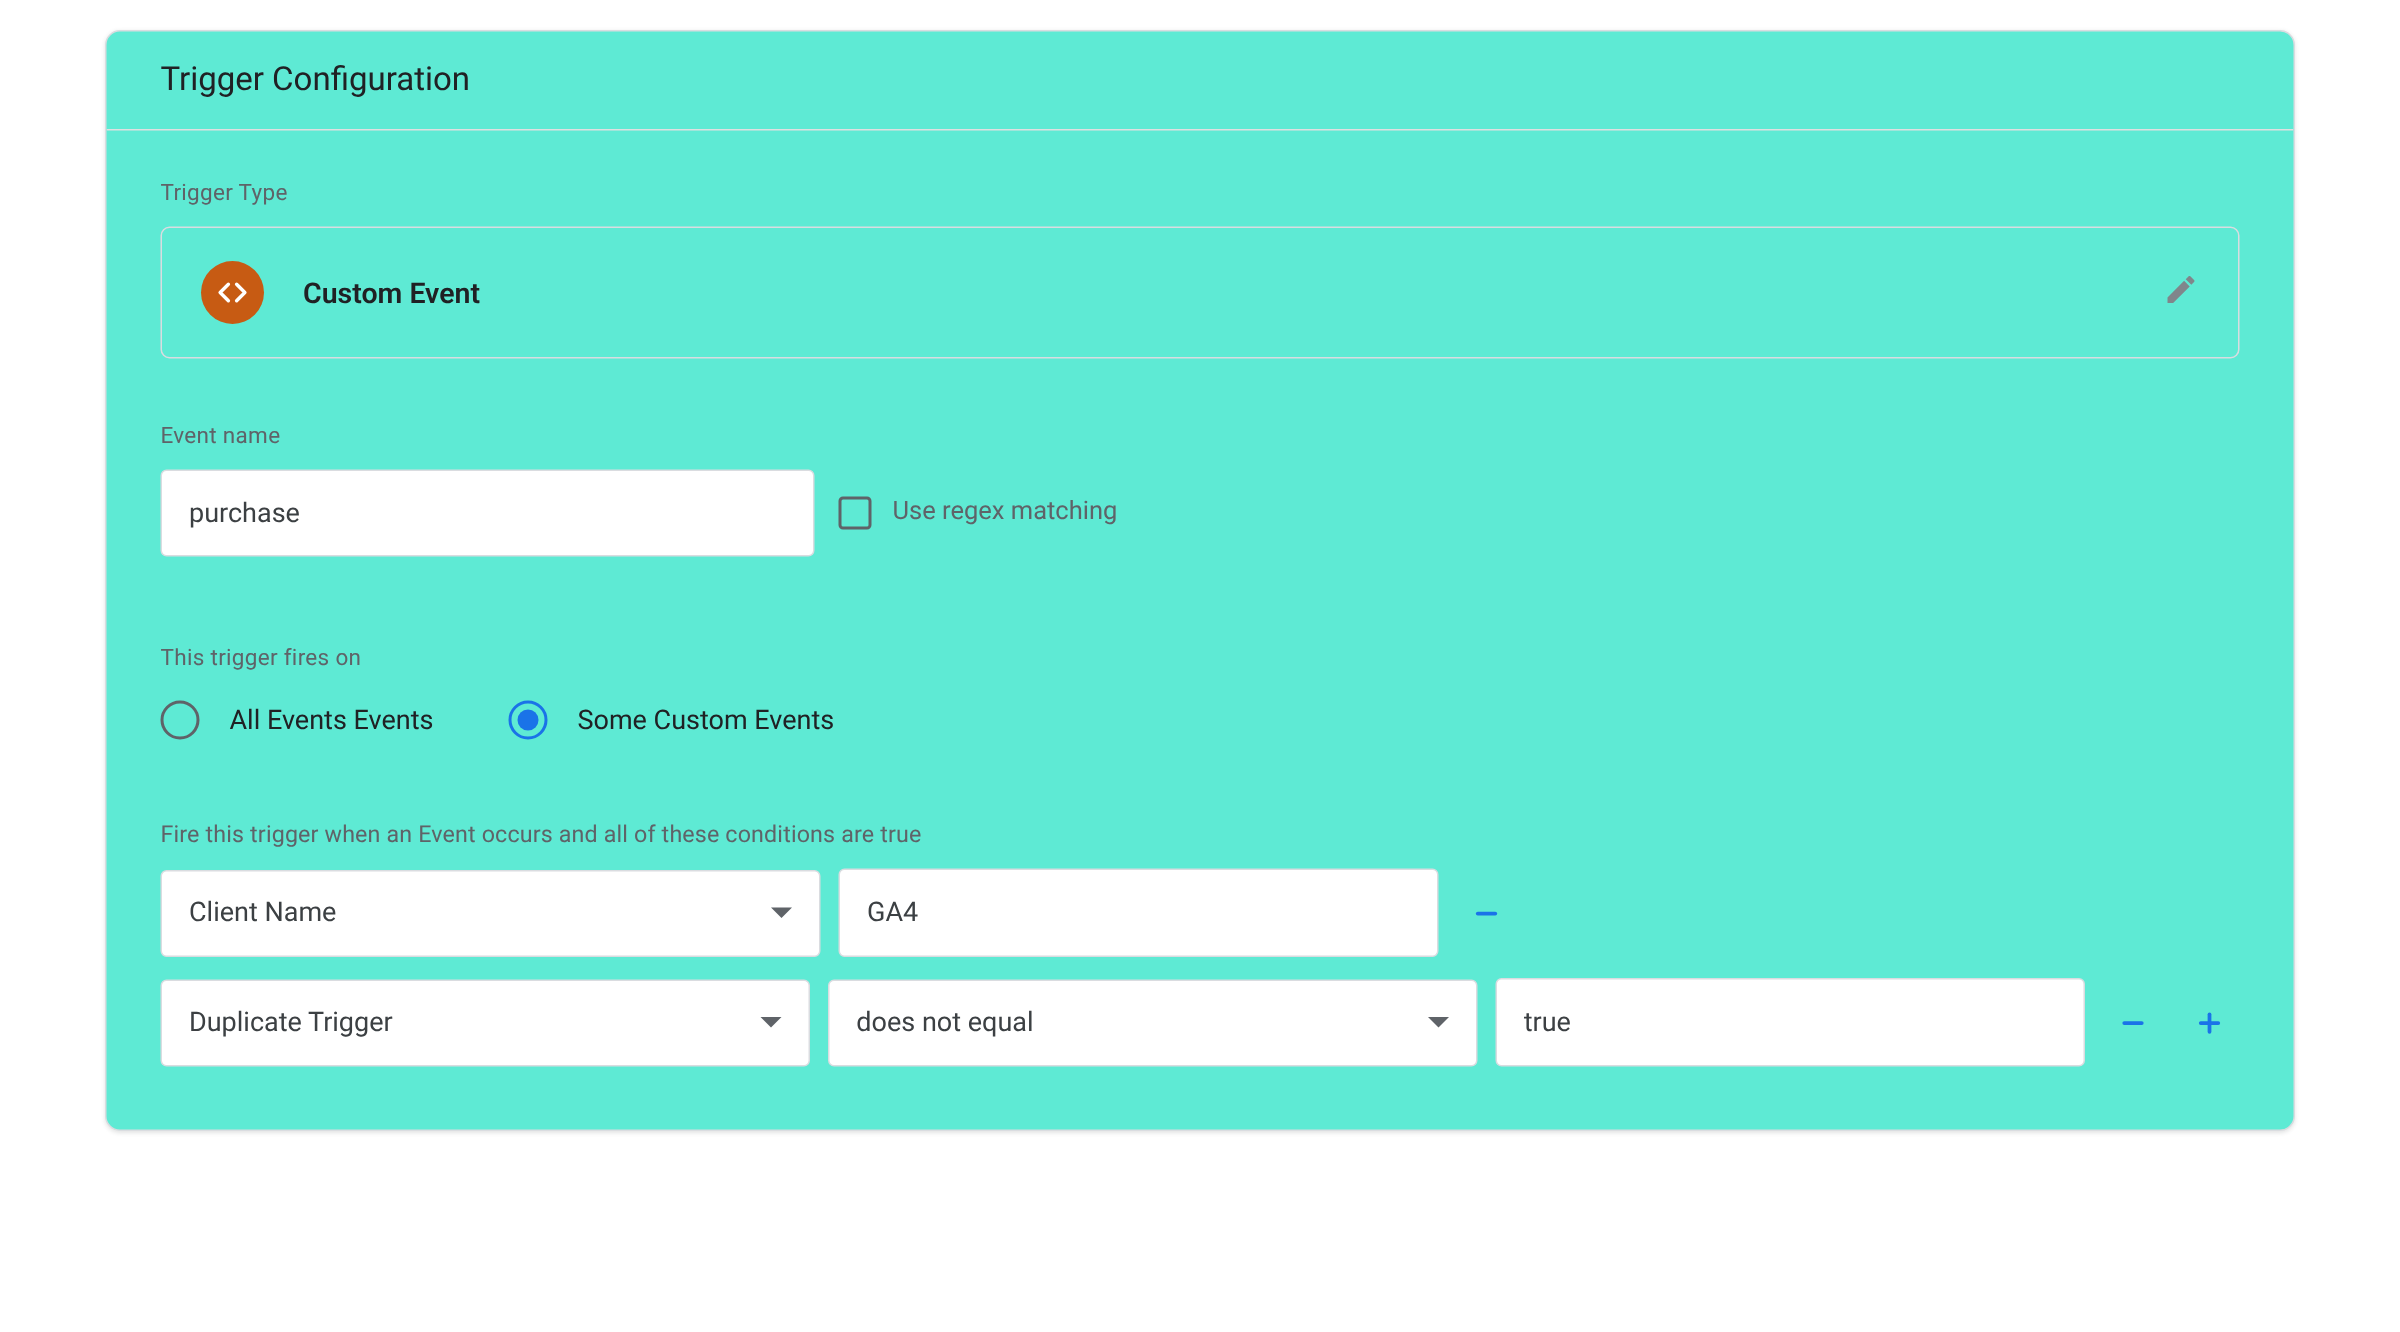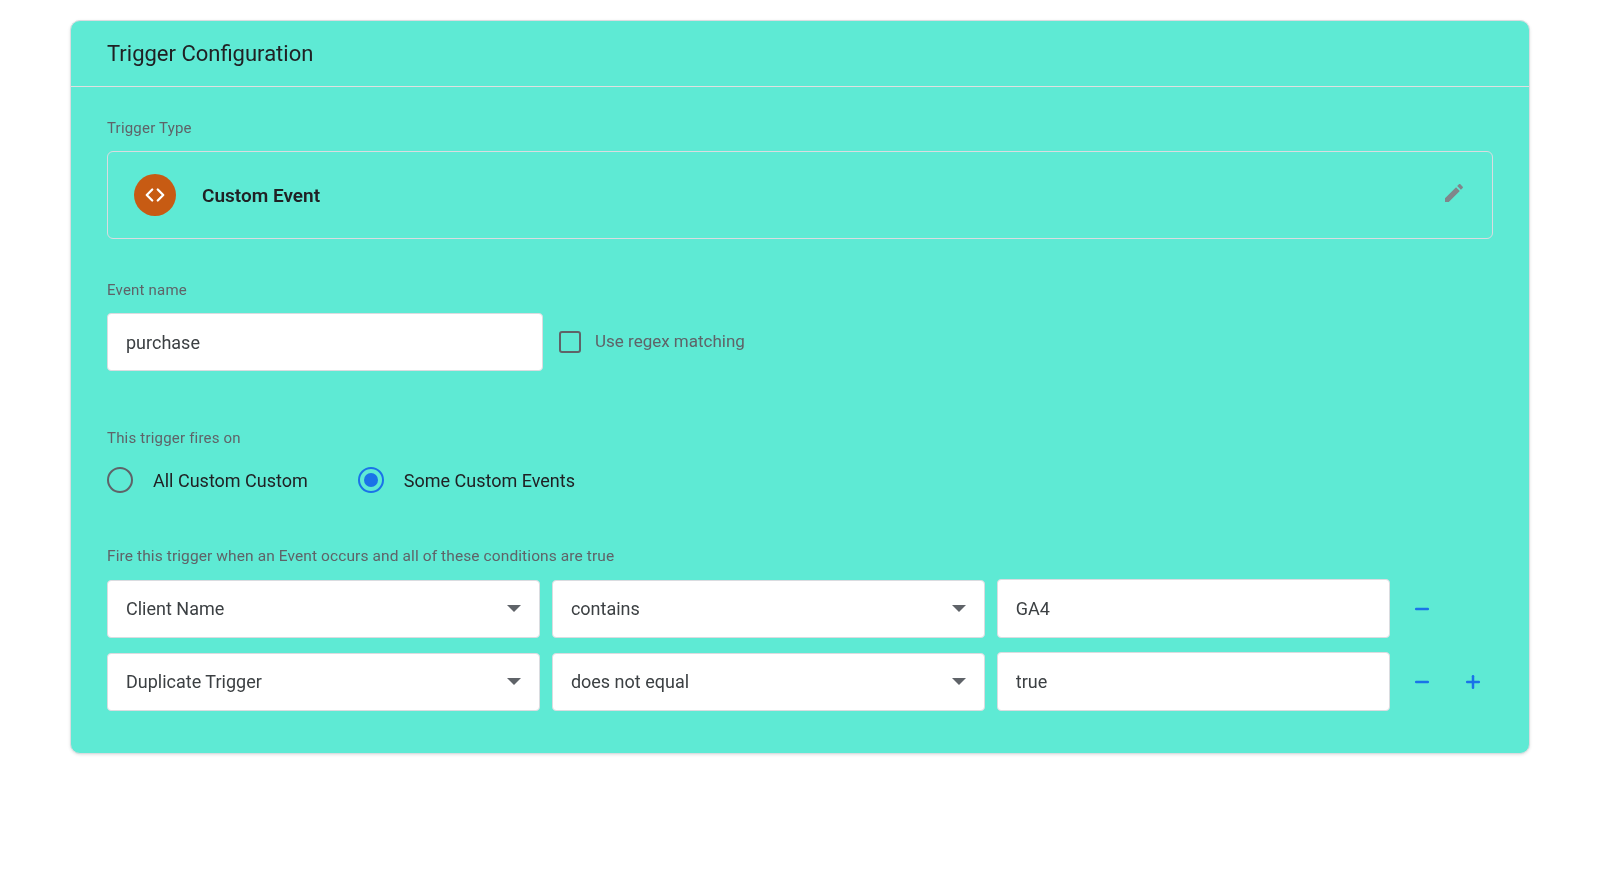--- a/index.html
+++ b/index.html
@@ -253,41 +253,37 @@
       </div>
     </div>
 
     <div class="section-label">This trigger fires on</div>
 
     <div class="radio-row">
       <div class="radio-option">
         <div class="radio-outer">
           
         </div>
-        <span class="radio-label">All Custom Custom</span>
+        <span class="radio-label">All Events Events</span>
       </div>
       <div class="radio-option">
         <div class="radio-outer selected">
           <div class="radio-inner"></div>
         </div>
         <span class="radio-label">Some Custom Events</span>
       </div>
     </div>
 
     <div class="conditions-label">Fire this trigger when an Event occurs and all of these conditions are true</div>
 
     <div class="condition-row">
       <div class="select-box">
         <span>Client Name</span>
         <span class="select-caret"></span>
       </div>
-      <div class="select-box">
-        <span>contains</span>
-        <span class="select-caret"></span>
-      </div>
       <input class="value-input" type="text" value="GA4" style="">
       <div class="row-action">
         <svg viewBox="0 0 24 24" fill="none" stroke="currentColor" stroke-width="3" stroke-linecap="round">
           <line x1="5" y1="12" x2="19" y2="12"></line>
         </svg>
       </div>
       <div class="row-action" style="visibility:hidden">
         <svg viewBox="0 0 24 24"></svg>
       </div>
     </div>

